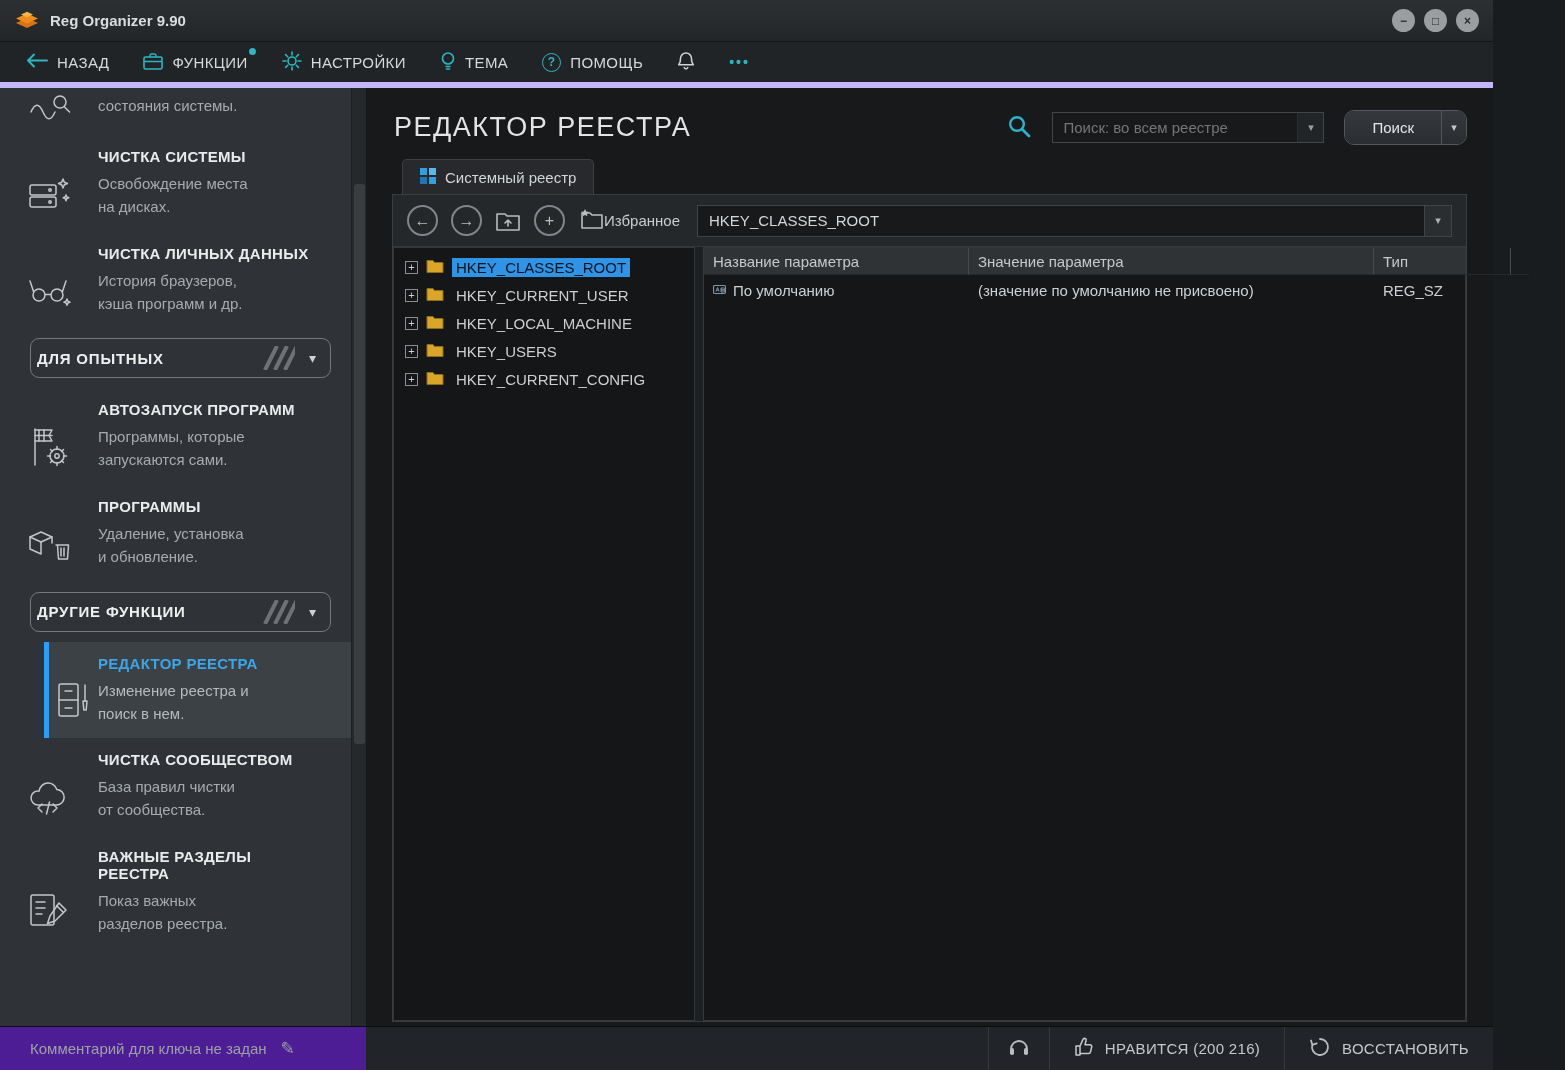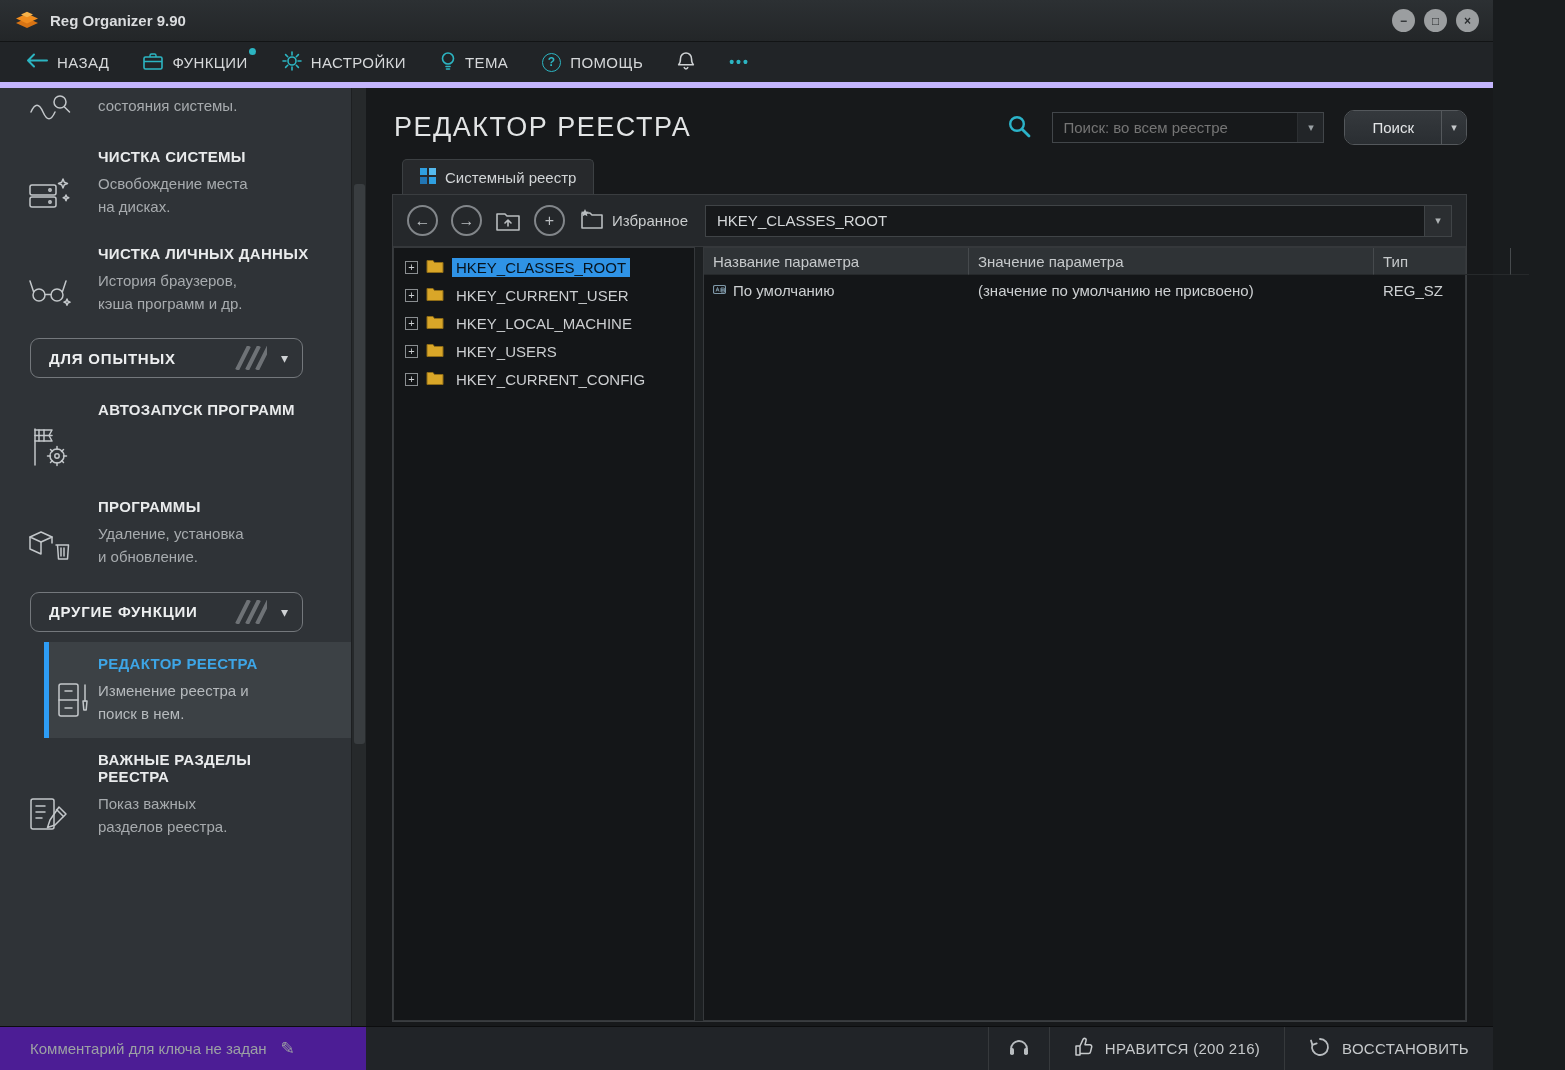--- a/index.html
+++ b/index.html
@@ -68,23 +68,23 @@
 
   .sb-item.active {
     margin-left:44px; grid-template-columns:49px 1fr;
     background:#3c4145; border-left:5px solid #2e9df5;
     padding-right:24px;
   }
   .sb-item.active .sb-title { color:#3da5e6; }
   .sb-item.active .sb-desc { color:#b6babd; }
 
   .sb-section {
-    margin:10px 48px 10px 30px; height:40px;
+    margin:10px 20px 10px 30px; height:40px;
     border:1px solid #74787c; border-radius:9px;
-    display:flex; align-items:center; padding:0 14px 0 18px;
+    display:flex; align-items:center; padding:0 14px 0 6px;
   }
   .sb-section .label { font-weight:bold; color:#edeff0; letter-spacing:.8px; }
   .sb-section .stripes { margin-left:auto; display:flex; }
   .sb-section .chev { color:#cfd2d4; margin-left:14px; font-size:14px; }
 
   .sb-svg { stroke:#c3c7ca; fill:none; stroke-width:1.5; stroke-linecap:round; stroke-linejoin:round; }
 
   
   .main { flex:1; display:flex; flex-direction:column; background:#17191b; min-width:0; }
   .main-header { display:flex; align-items:center; padding:22px 26px 14px 28px; }
@@ -125,21 +125,21 @@
   .reg-toolbar {
     height:52px; flex:0 0 52px; display:flex; align-items:center;
     padding:0 14px; gap:13px; background:#25282b; border-bottom:1px solid #35383b;
   }
   .circle-btn {
     width:31px; height:31px; border-radius:50%; border:2px solid #82868a;
     color:#b9bdc0; display:flex; align-items:center; justify-content:center;
     font-size:16px; line-height:1;
   }
   .tool-icon { display:flex; align-items:center; }
-  .fav { display:flex; align-items:center; gap:8px; color:#c9cccd; }
+  .fav { display:flex; align-items:center; color:#c9cccd; }
   .addr { flex:1; display:flex; align-items:center; height:32px; background:#17191b; border:1px solid #404447; margin-left:4px; }
   .addr input { flex:1; background:transparent; border:none; outline:none; color:#d4d7d9; font-size:15px; padding:0 11px; font-family:"Liberation Sans",sans-serif; }
   .addr-arrow { width:27px; align-self:stretch; display:flex; align-items:center; justify-content:center; color:#aeb2b4; font-size:11px; background:#2b2e31; border-left:1px solid #404447; }
 
   .reg-content { flex:1; display:flex; gap:8px; background:#1d2022; min-height:0; }
   .tree { width:302px; flex:0 0 302px; background:#141618; border:1px solid #35383b; padding:5px 0; }
   .tree-item { height:28px; display:flex; align-items:center; gap:8px; padding-left:11px; color:#ccced0; }
   .expander {
     width:13px; height:13px; border:1px solid #8a8e91; flex:0 0 13px;
     display:flex; align-items:center; justify-content:center;
@@ -308,20 +308,22 @@
           <svg class="sb-svg" width="46" height="44" viewBox="0 0 46 44">
             <path d="M9 4v36"></path>
             <path d="M9 5h17l-3 5.5 3 5.5H9"></path>
             <path d="M13 5v11M18 5v11M9 10.5h17"></path>
             <circle cx="31" cy="31" r="7"></circle>
               <circle cx="31" cy="31" r="2.2"></circle>
             <path d="M31 21.5v3M31 37.5v3M21.5 31h3M37.5 31h3M24.5 24.5l2 2M35.5 35.5l2 2M37.5 24.5l-2 2M26.5 35.5l-2 2"></path>
           </svg>
         </div>
         <div class="sb-title">АВТОЗАПУСК ПРОГРАММ</div>
+        <div class="sb-desc">Программы, которые
+запускаются сами.</div>
       </div>
 
       <div class="sb-item">
         <div class="sb-gutter">
           <svg class="sb-svg" width="46" height="42" viewBox="0 0 46 42">
             <path d="M4 14l11-5 11 5-11 5z"></path>
             <path d="M4 14v12l11 5V19M26 14v6"></path>
             <path d="M30 22h12M31.5 22l1 14h9l1-14"></path>
             <path d="M35 25v8M38 25v8"></path>
           </svg>
@@ -351,20 +353,31 @@
             <path d="M12 12h7M12 29h7"></path>
             <path d="M32 6v16"></path>
             <path d="M30 22h4l-.8 9h-2.4z"></path>
           </svg>
         </div>
         <div class="sb-title">РЕДАКТОР РЕЕСТРА</div>
         <div class="sb-desc">Изменение реестра и
 поиск в нем.</div>
       </div>
 
+      <div class="sb-item">
+        <div class="sb-gutter">
+          <svg class="sb-svg" width="46" height="40" viewBox="0 0 46 40">
+            <path d="M12 28a7 7 0 1 1 1.2-13.9 9 9 0 0 1 17.6-1.6A6.5 6.5 0 0 1 30 28z"></path>
+            <path d="M16 27l-4 4 4 4M27 27l4 4-4 4M23.5 25l-3 12"></path>
+          </svg>
+        </div>
+        <div class="sb-title">ЧИСТКА СООБЩЕСТВОМ</div>
+        <div class="sb-desc">База правил чистки
+от сообщества.</div>
+      </div>
 
       <div class="sb-item">
         <div class="sb-gutter">
           <svg class="sb-svg" width="46" height="42" viewBox="0 0 46 42">
             <rect x="5" y="6" width="23" height="30" rx="2"></rect>
             <path d="M10 13h9M10 19h9M10 25h6"></path>
             <path d="M33 14l7 7-11 11-7.5 2.5L24 27z"></path>
             <path d="M30.5 16.5l7 7"></path>
           </svg>
         </div>

